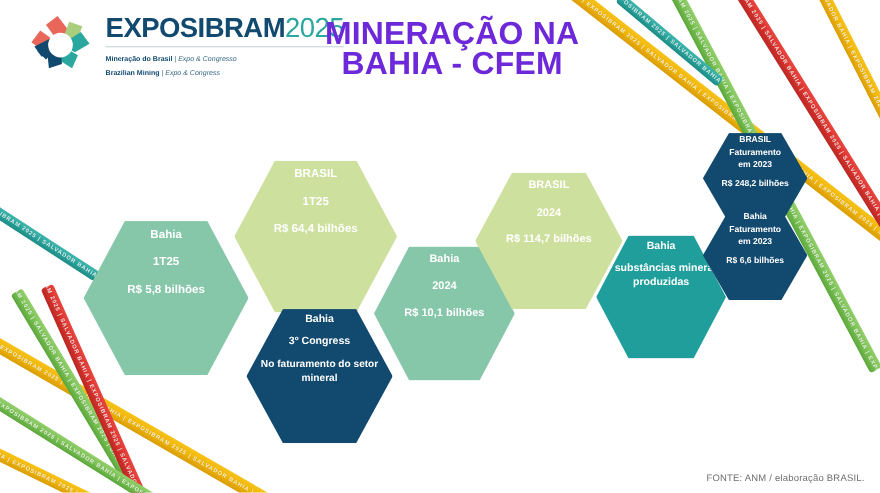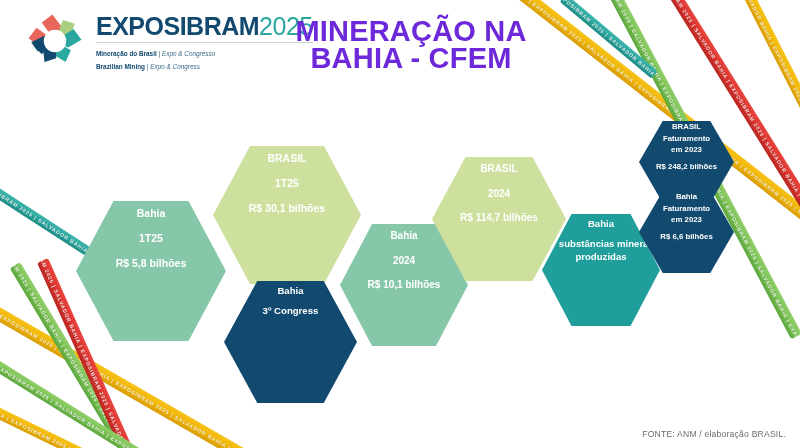--- a/index.html
+++ b/index.html
@@ -176,26 +176,27 @@
 
   <div class="hex hx-green" id="hex-bahia-1t25">
     <div class="line">Bahia</div>
     <div class="line">1T25</div>
     <div class="line">R$ 5,8 bilhões</div>
   </div>
 
   <div class="hex hx-lgreen" id="hex-brasil-1t25">
     <div class="line">BRASIL</div>
     <div class="line">1T25</div>
-    <div class="line">R$ 30,1 bilhões</div>
+    <div class="line">R$ 64,4 bilhões</div>
   </div>
 
   <div class="hex hx-navy" id="hex-bahia-colocado">
     <div class="line">Bahia</div>
     <div class="line">3º Congress</div>
+    <div class="line small">No  faturamento do setor mineral</div>
   </div>
 
   <div class="hex hx-green" id="hex-bahia-2024">
     <div class="line">Bahia</div>
     <div class="line">2024</div>
     <div class="line">R$ 10,1 bilhões</div>
   </div>
 
   <div class="hex hx-lgreen" id="hex-brasil-2024">
     <div class="line">BRASIL</div>

